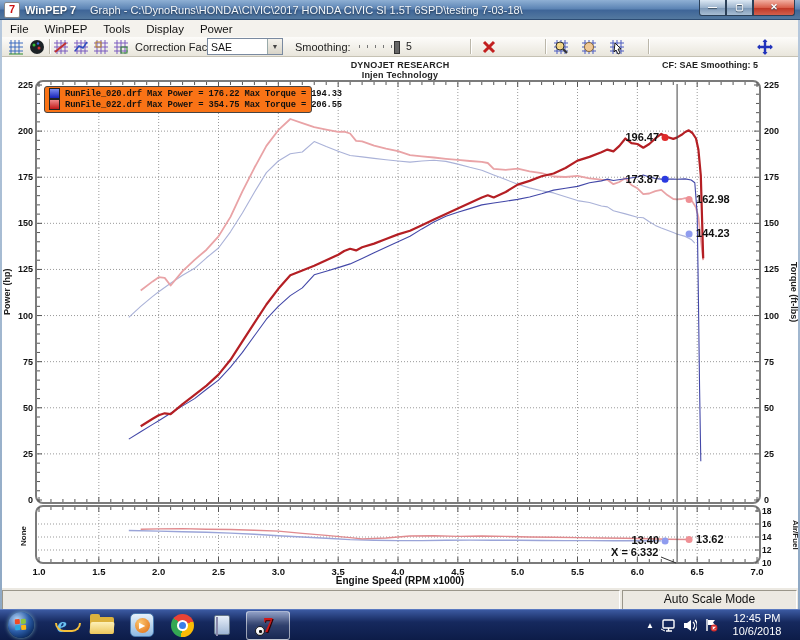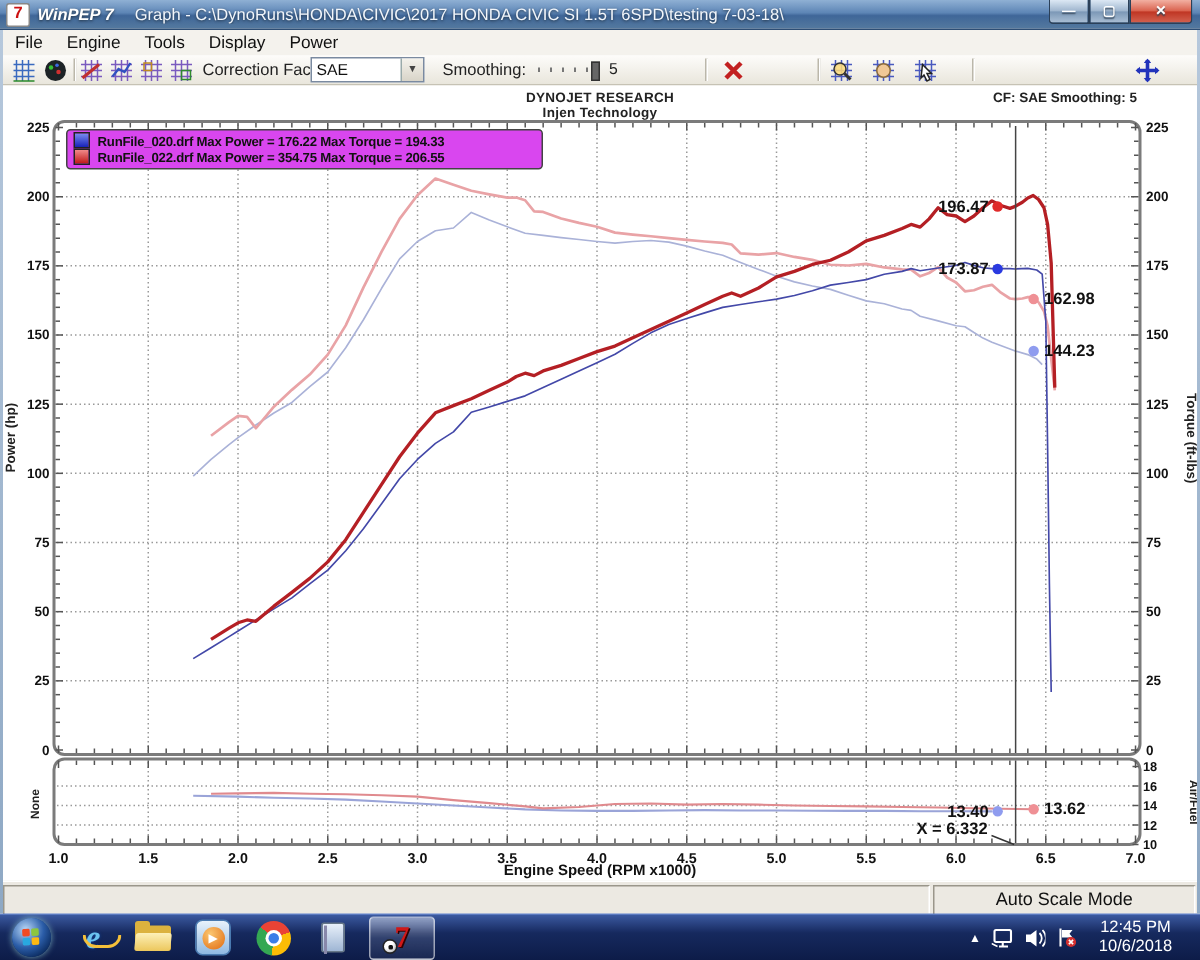--- a/index.html
+++ b/index.html
@@ -4,21 +4,21 @@
 <style>
   html,body{margin:0;padding:0;}
   body{width:800px;height:640px;position:relative;overflow:hidden;background:#fff;
        font-family:"Liberation Sans",sans-serif;-webkit-font-smoothing:antialiased;}
   
   .titlebar{position:absolute;left:0;top:0;width:800px;height:20px;
     background:linear-gradient(#8fb0d4,#5d85b5 45%,#3f6698 55%,#54799f);
     border-bottom:1px solid #2d4d74;display:flex;align-items:center;box-sizing:border-box;}
   .app-ico{width:14px;height:14px;margin:0 5px 0 4px;background:#fff;border:1px solid #888;
     border-radius:2px;color:#c11;font:bold 11px/12px "Liberation Sans",sans-serif;text-align:center;}
-  .title-app{color:#fff;font-size:11px;font-weight:bold;text-shadow:0 1px 2px #234;margin-right:14px;font-style:italic;}
+  .title-app{color:#fff;font-size:11px;font-weight:bold;text-shadow:0 1px 2px #234;margin-right:14px;}
   .title-doc{color:#f2f6fb;font-size:11px;text-shadow:0 1px 2px #234;white-space:nowrap;overflow:hidden;flex:1;}
   .winbtns{display:flex;height:17px;margin:0 5px 3px 6px;}
   .winbtn{width:27px;height:16px;border:1px solid #2b4058;border-top:none;box-sizing:border-box;
     background:linear-gradient(#dce8f4,#9db4cd 50%,#7b97b6 52%,#a9bed4);
     color:#fff;text-align:center;font:bold 9px/14px "Liberation Sans",sans-serif;text-shadow:0 1px 1px #345;}
   .winbtn.close{width:42px;background:linear-gradient(#f2b0a2,#d9604c 50%,#bf3523 52%,#d2604e);
     border-bottom-right-radius:3px;}
   .winbtn.min{border-bottom-left-radius:3px;}
   
   .menubar{position:absolute;left:0;top:20px;width:800px;height:17px;background:#f4f2ed;
@@ -42,22 +42,22 @@
   .smooth-val{position:absolute;left:406px;top:3px;font-size:10.5px;color:#222;}
   
   .content{position:absolute;left:0;top:57px;width:800px;height:530px;background:#fff;}
   .frame{position:absolute;top:20px;bottom:31px;width:2px;background:linear-gradient(#b6c8dc,#8ea8c4);z-index:9;}
   .frame.l{left:0}.frame.r{right:0}
   svg text{font-family:"Liberation Sans",sans-serif;fill:#111;}
   .chart-head{position:absolute;width:100%;text-align:center;font-size:9px;font-weight:bold;color:#222;letter-spacing:.2px;}
   .chart-head.l1{top:3px;}
   .chart-head.l2{top:13px;}
   .chart-head-r{position:absolute;top:3px;right:42px;font-size:9px;font-weight:bold;color:#222;text-align:center;}
-  .legend{position:absolute;left:44px;top:29px;width:318px;border:1px solid #444;border-radius:3px;
-    background:#d946ef;padding:1px 4px 2px 4px;box-sizing:border-box;z-index:5;}
+  .legend{position:absolute;left:44px;top:29px;width:268px;border:1px solid #444;border-radius:3px;
+    background:#f97316;padding:1px 4px 2px 4px;box-sizing:border-box;z-index:5;font-family:Liberation Mono, monospace;}
   .leg-row{display:flex;align-items:center;height:11px;}
   .leg-chip{width:9px;height:9px;border:1px solid #222;margin-right:5px;flex:none;}
   .leg-chip.blue{background:linear-gradient(#7a8cf0,#1722b8);}
   .leg-chip.red{background:linear-gradient(#f08a8a,#c01818);}
   .leg-txt{font-size:8.8px;font-weight:bold;color:#111;letter-spacing:-0.15px;white-space:nowrap;}
   .vlabel{position:absolute;display:flex;align-items:center;justify-content:center;
     font-size:9px;font-weight:bold;color:#222;}
   .vlabel.ccw{writing-mode:vertical-rl;transform:rotate(180deg);}
   .vlabel.cw{writing-mode:vertical-rl;}
   .xlabel{position:absolute;left:0;top:518px;width:100%;text-align:center;
@@ -124,21 +124,21 @@
   <span class="title-doc">Graph - C:\DynoRuns\HONDA\CIVIC\2017 HONDA CIVIC SI 1.5T 6SPD\testing 7-03-18\</span>
   <div class="winbtns">
     <div class="winbtn min">—</div>
     <div class="winbtn">▢</div>
     <div class="winbtn close">✕</div>
   </div>
 </div>
 
 <div class="menubar">
   <span class="menu-item">File</span>
-  <span class="menu-item">Engine</span>
+  <span class="menu-item">WinPEP</span>
   <span class="menu-item">Tools</span>
   <span class="menu-item">Display</span>
   <span class="menu-item">Power</span>
 </div>
 
 <div class="toolbar">
   <div class="tb" style="left:7px;">
     <span class="tb-ico">
       <svg width="16" height="16">
           <path d="M1 4h14M1 8h14M1 12h14M3 1v14M7 1v14M11 1v14" stroke="#3a6abf" fill="none"></path>

